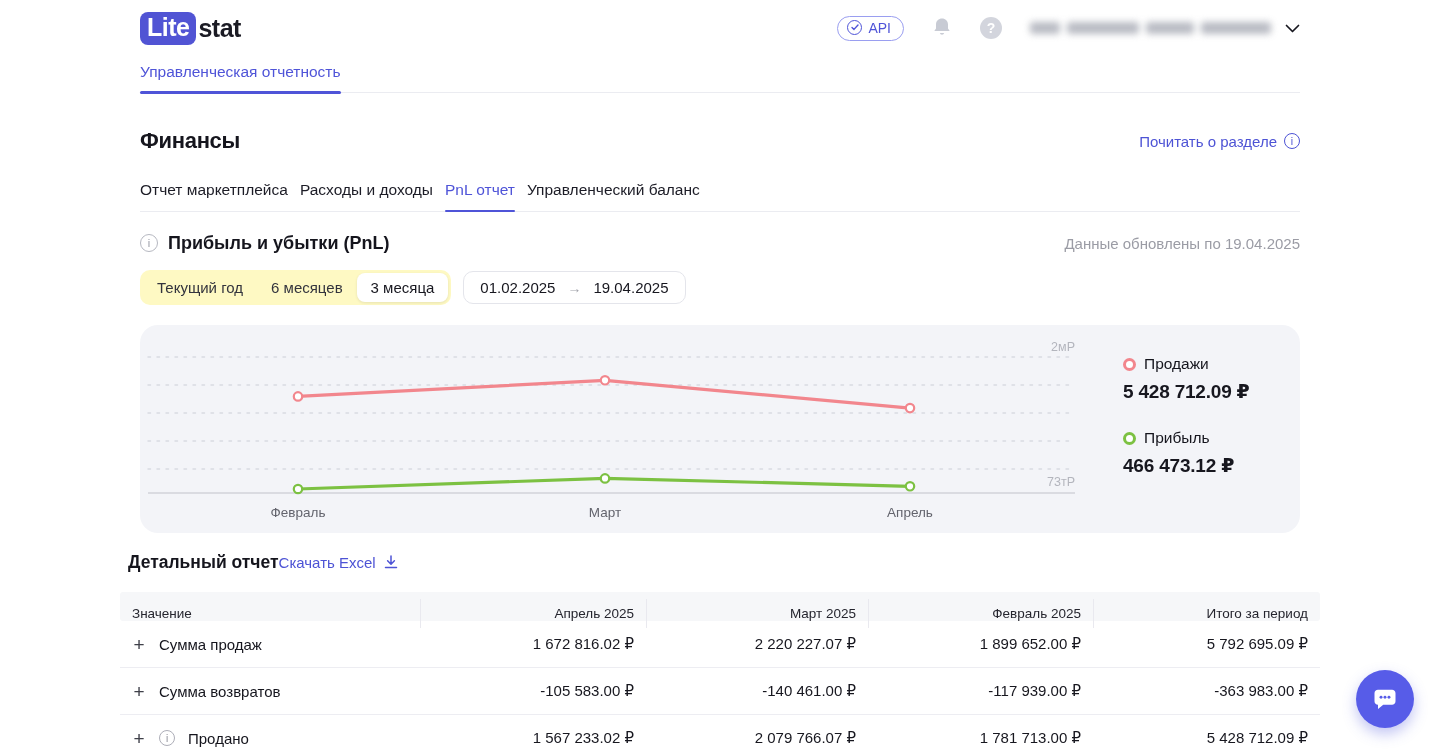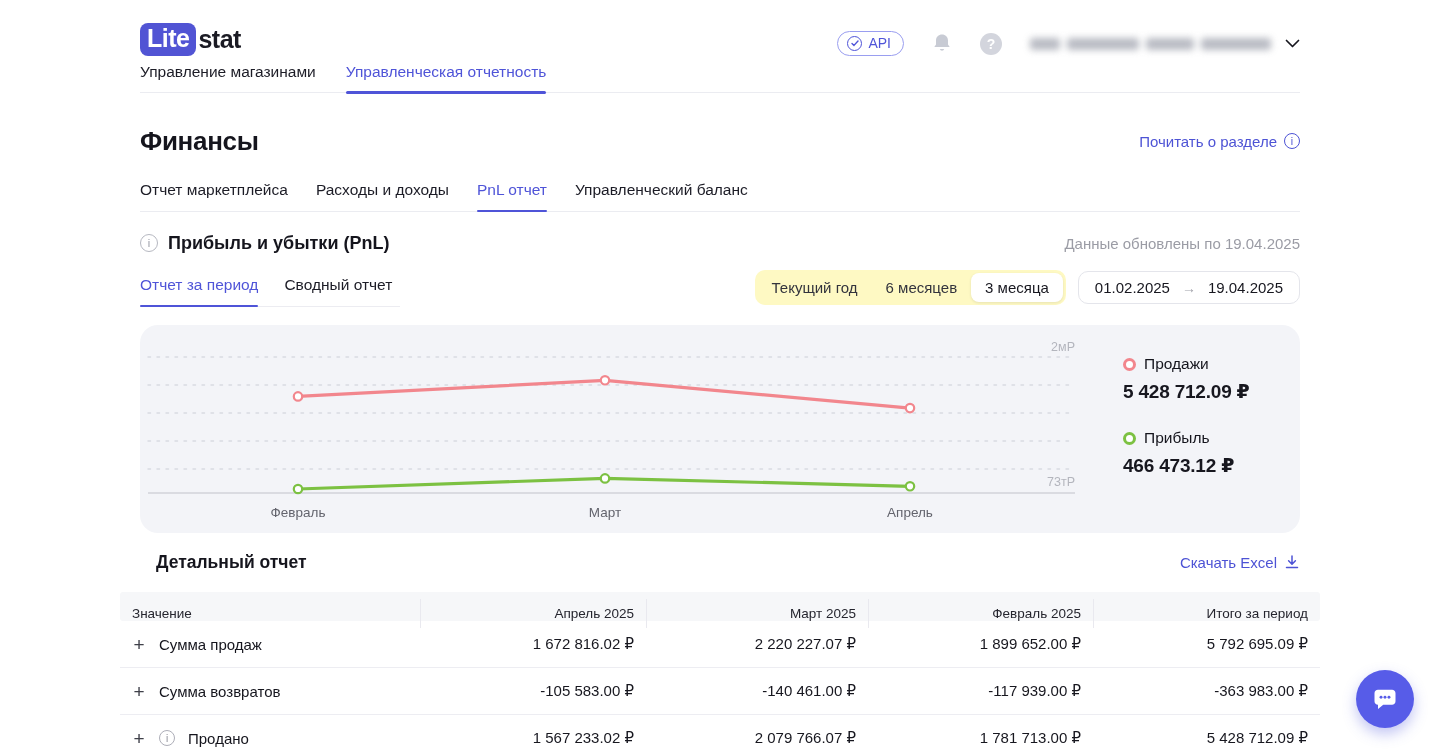--- a/index.html
+++ b/index.html
@@ -4,21 +4,21 @@
 <style>
   * { box-sizing: border-box; margin: 0; padding: 0; }
   html,body { width:1433px; height:754px; }
   body {
     position: relative; overflow: hidden; background:#ffffff;
     font-family:"Liberation Sans","DejaVu Sans",sans-serif;
     color:#17171f; -webkit-font-smoothing:antialiased;
   }
   
   .hdr { position:absolute; top:0; left:140px; right:133px; height:56px;
-         display:flex; align-items:flex-end; justify-content:space-between; }
+         display:flex; align-items:center; justify-content:space-between; }
   .logo { display:flex; align-items:center; font-weight:700; font-size:25px; letter-spacing:-0.5px; cursor:pointer;}
   .logo .lite { background:#5154d4; color:#fff; padding:1px 7px 3px; border-radius:8px; }
   .logo .stat { color:#1b1b24; margin-left:2px; }
   .hdr-right { display:flex; align-items:center; gap:28px; }
   .api-badge { display:flex; align-items:center; gap:6px; border:1px solid #9a9ef0; border-radius:14px;
                padding:3px 12px 4px 9px; color:#4f54d8; font-size:14px; cursor:pointer; }
   .check-circ { width:15px; height:15px; border:1.4px solid #4f54d8; border-radius:50%;
                 display:grid; place-items:center; }
   .check-circ svg { display:block; }
   .bell { cursor:pointer; display:grid; place-items:center; }
@@ -30,27 +30,27 @@
   
   .topnav { position:absolute; top:58px; left:140px; right:133px; height:35px;
             border-bottom:1px solid #ebecf1; display:flex; gap:30px; font-size:15.5px; }
   .nav-tab { position:relative; padding:5px 0; cursor:pointer; color:#1c1c26; }
   .nav-tab.active { color:#4f54d8; }
   .nav-tab.active::after { content:""; position:absolute; left:0; right:0; bottom:-2px; height:3px;
                            background:#4f54d8; border-radius:2px; }
   
   .title-row { position:absolute; top:122px; left:140px; right:133px; height:38px;
                display:flex; align-items:center; justify-content:space-between; }
-  .page-title { font-size:26px; font-weight:700; color:#15151d; letter-spacing:-0.3px; }
+  .page-title { font-size:22px; font-weight:700; color:#15151d; letter-spacing:-0.3px; }
   .about-link { display:flex; align-items:center; gap:7px; color:#4d53d5; font-size:15px; cursor:pointer; }
   .i-circ { width:16px; height:16px; border:1.3px solid #4d53d5; border-radius:50%; font-size:10.5px;
             display:grid; place-items:center; font-style:normal; }
   
   .subtabs { position:absolute; top:178px; left:140px; right:133px; height:34px;
-             border-bottom:1px solid #ebecf1; display:flex; gap:28px; font-size:15.5px; }
+             border-bottom:1px solid #ebecf1; display:flex; gap:12px; font-size:15.5px; }
   .sub-tab { position:relative; padding:3px 0; cursor:pointer; color:#1c1c26; }
   .sub-tab.active { color:#4f54d8; }
   .sub-tab.active::after { content:""; position:absolute; left:0; right:0; bottom:-1px; height:2.5px;
                            background:#4f54d8; border-radius:2px; }
   
   .pnl-row { position:absolute; top:230px; left:140px; right:133px; height:26px;
              display:flex; align-items:center; justify-content:space-between; }
   .pnl-title-wrap { display:flex; align-items:center; gap:10px; }
   .i-circ-gray { width:18px; height:18px; border:1.4px solid #b6b8c1; border-radius:50%; color:#9a9ca6;
                  font-size:11px; display:grid; place-items:center; font-style:normal; cursor:pointer; }
@@ -75,22 +75,22 @@
   
   .chart-card { position:absolute; top:325px; left:140px; width:1160px; height:208px;
                 background:#f3f4f8; border-radius:18px; }
   .chart-card svg.plot { position:absolute; left:0; top:0; }
   .legend { position:absolute; left:983px; top:30px; }
   .legend-item { margin-bottom:26px; }
   .legend-head { display:flex; align-items:center; gap:8px; font-size:15.5px; color:#15151d; }
   .ring { width:13px; height:13px; border-radius:50%; border:3.5px solid #000; background:#fff; }
   .legend-val { font-size:19px; font-weight:700; margin-top:7px; letter-spacing:-0.2px; }
   
-  .detail-row { position:absolute; top:550px; left:156px; right:133px; height:24px;
-                display:flex; align-items:center; justify-content:space-between; }
+  .detail-row { position:absolute; top:550px; left:128px; right:133px; height:24px;
+                display:flex; align-items:center; justify-content:flex-start; }
   .detail-title { font-size:17.5px; font-weight:700; color:#15151d; }
   .excel-link { display:flex; align-items:center; gap:7px; color:#4d53d5; font-size:15px; cursor:pointer; }
   
   .tbl { position:absolute; top:592px; left:120px; width:1200px; }
   .thead { display:flex; align-items:center; background:#f6f7f9; height:29px; font-size:13.5px;
            color:#25252e; border-radius:3px; }
   .th { padding:0 12px;margin-top:13px; }
   .th.num { text-align:right; border-left:1px solid #e9e9ef; height:100%; display:flex;
             align-items:center; justify-content:flex-end; }
   .trow { display:flex; align-items:center; height:47px; border-bottom:1px solid #ededf2;
@@ -139,21 +139,20 @@
           <i style="width:70px"></i>
       </span>
       <svg width="15" height="9" viewBox="0 0 15 9">
           <polyline points="1.5,1.5 7.5,7.5 13.5,1.5" fill="none" stroke="#17171f" stroke-width="1.7" stroke-linecap="round" stroke-linejoin="round"></polyline>
         </svg>
     </div>
   </div>
 </div>
 
 <div class="topnav" id="nav-tabs">
-    <div class="nav-tab">Управление магазинами</div>
     <div class="nav-tab active">Управленческая отчетность</div>
   </div>
 
 <div class="title-row">
   <div class="page-title">Финансы</div>
   <div class="about-link">
     <span>Почитать о разделе</span>
     <i class="i-circ">i</i>
   </div>
 </div>
@@ -167,24 +166,20 @@
 
 <div class="pnl-row">
   <div class="pnl-title-wrap">
     <i class="i-circ-gray">i</i>
     <span class="pnl-title">Прибыль и убытки (PnL)</span>
   </div>
   <span class="updated">Данные обновлены по 19.04.2025</span>
 </div>
 
 <div class="controls">
-  <div class="view-tabs" id="view-tabs">
-      <div class="view-tab active">Отчет за период</div>
-      <div class="view-tab">Сводный отчет</div>
-    </div>
   <div class="controls-right">
     <div class="segmented" id="segmented">
         <div class="seg">Текущий год</div>
         <div class="seg">6 месяцев</div>
         <div class="seg selected">3 месяца</div>
       </div>
     <div class="daterange">
       <span>01.02.2025</span>
       <span class="arrow">→</span>
       <span>19.04.2025</span>

